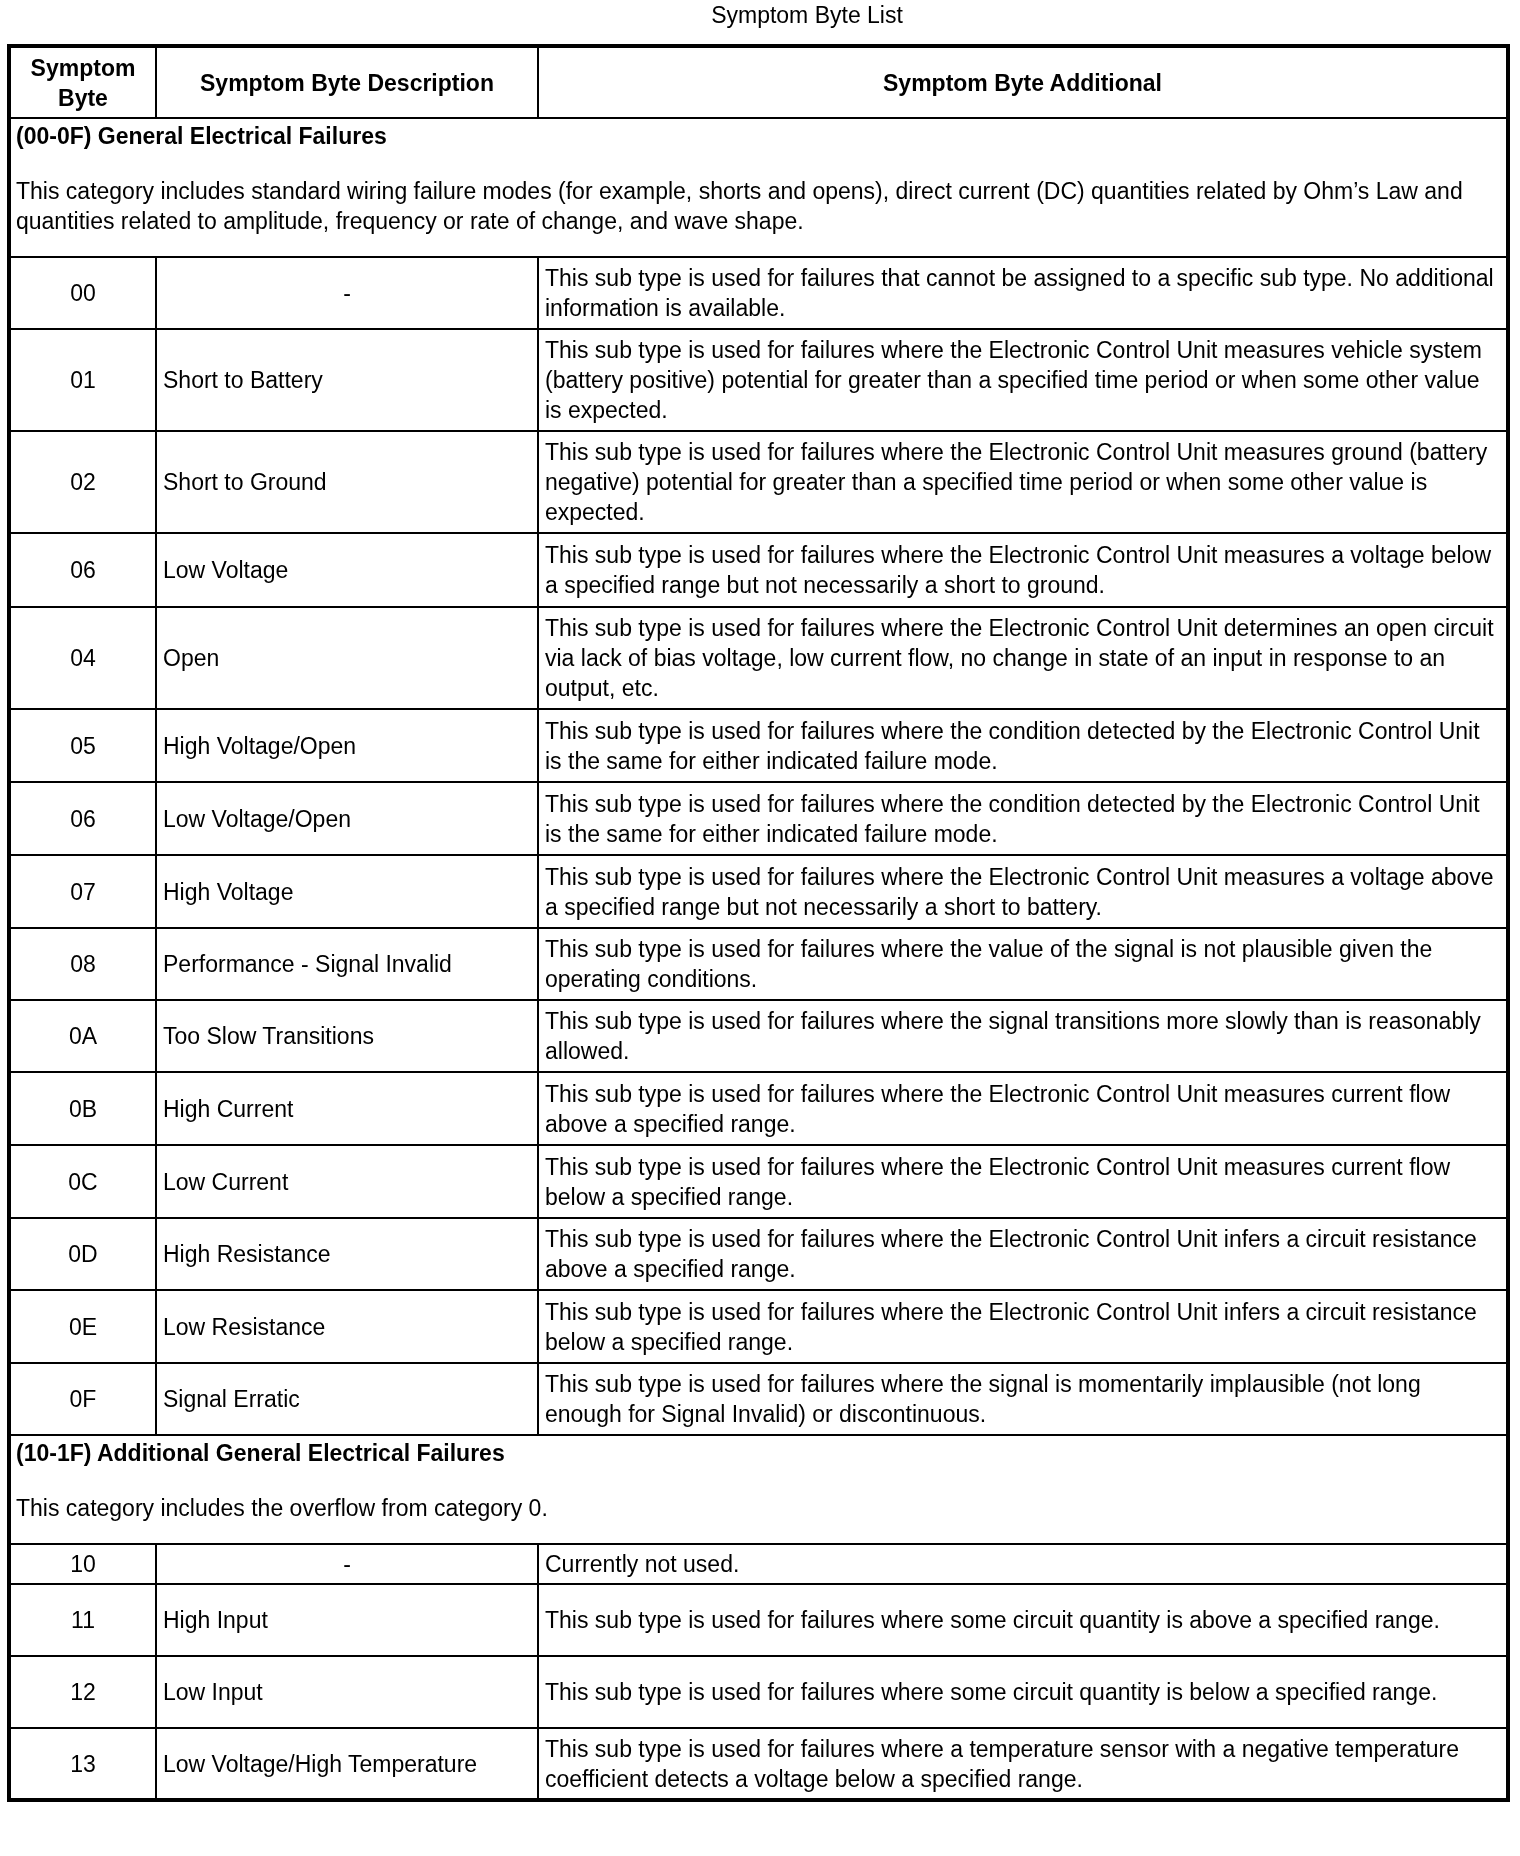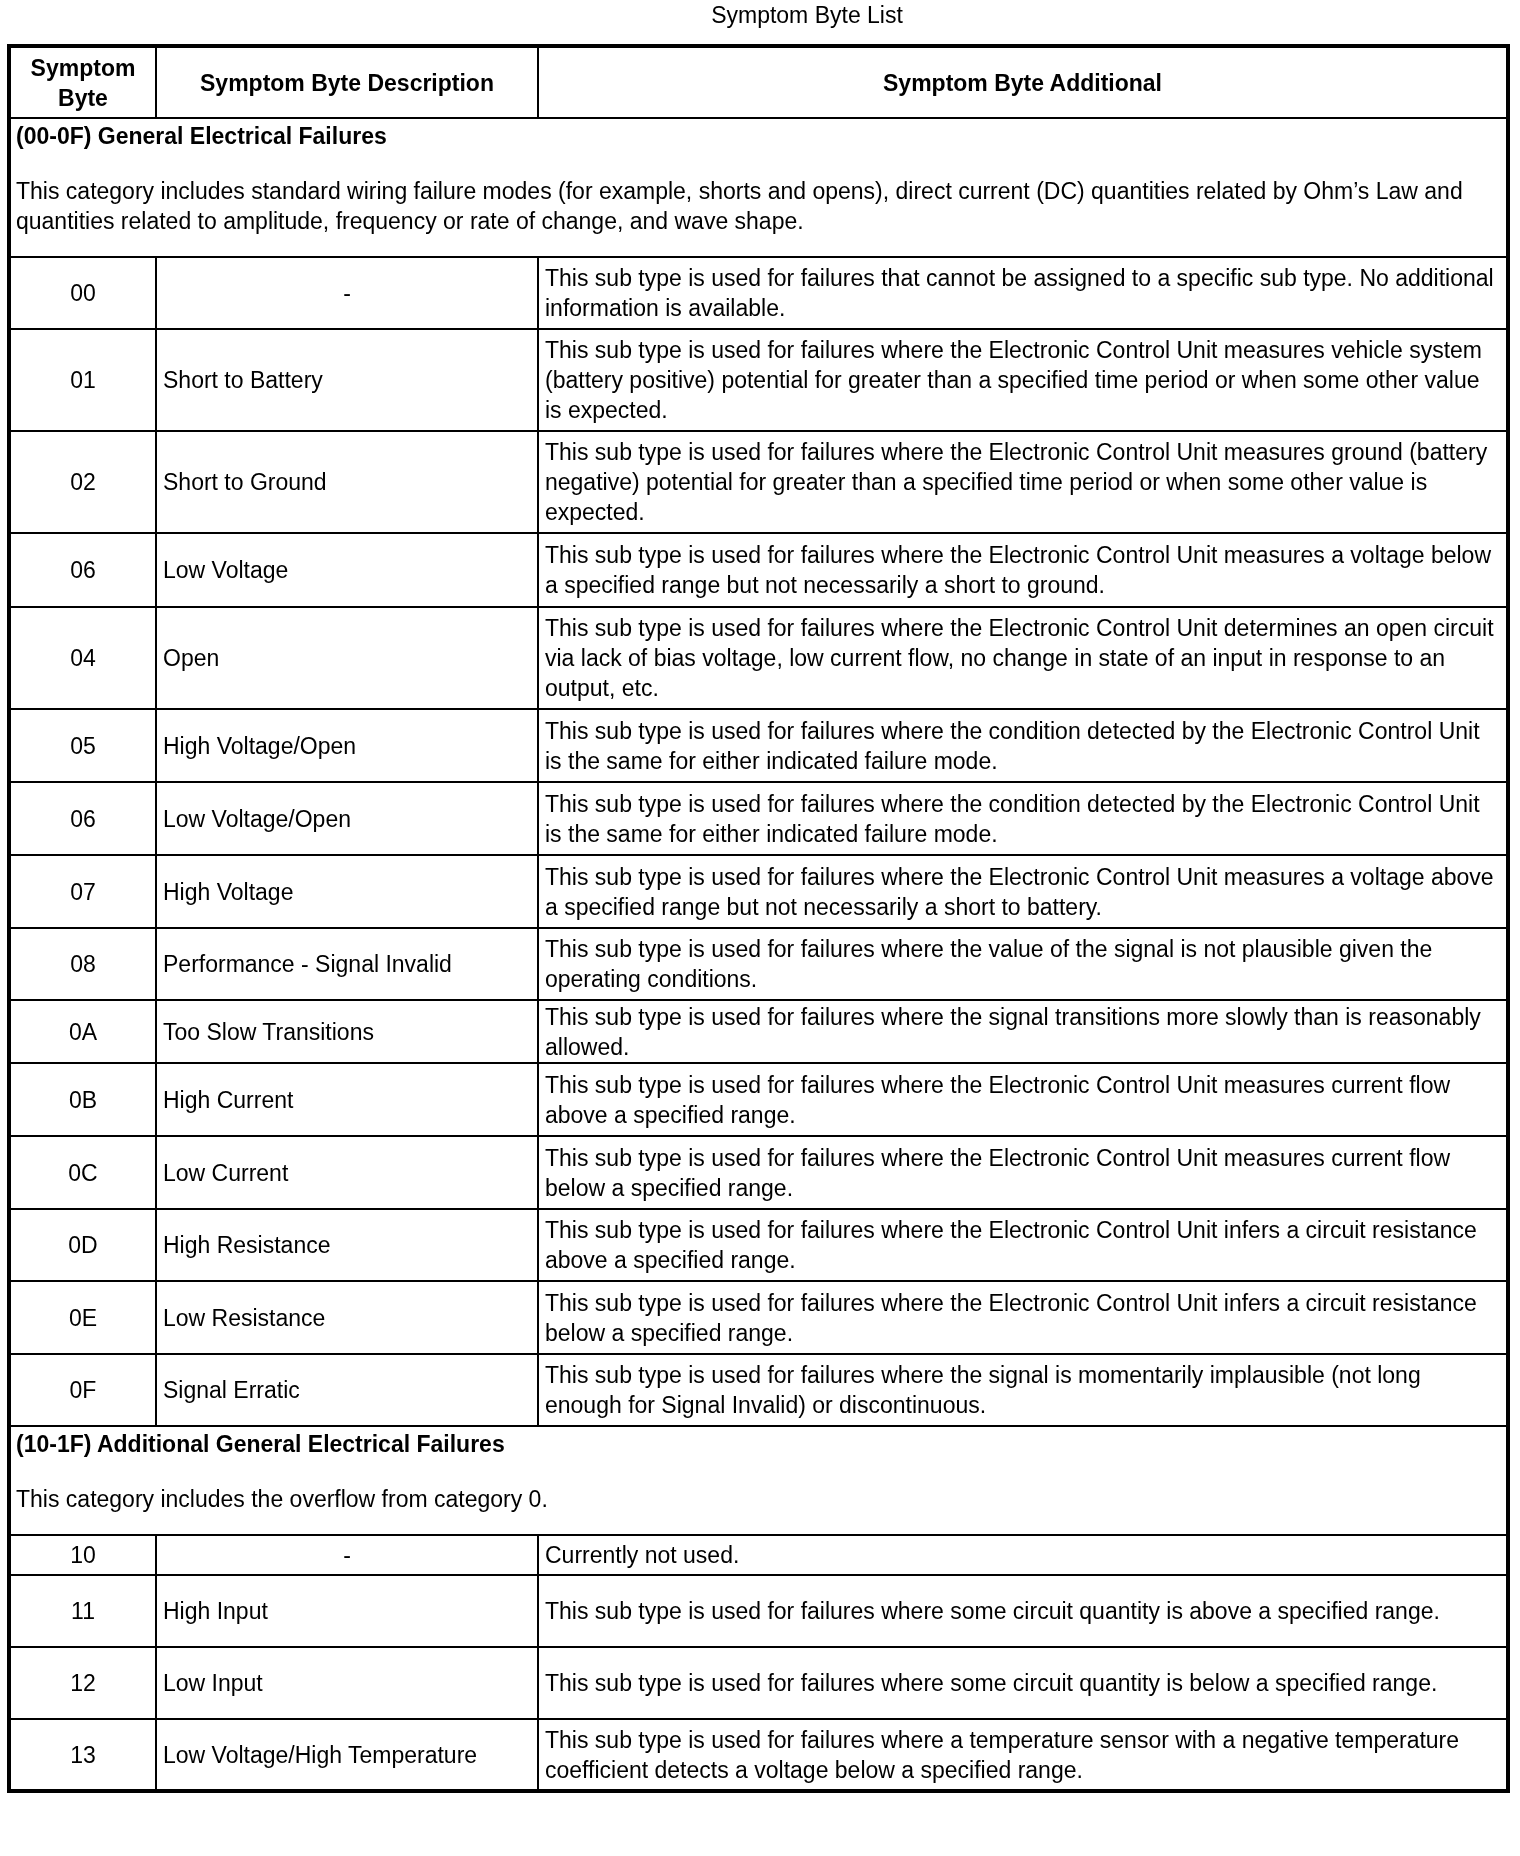--- a/index.html
+++ b/index.html
@@ -99,21 +99,21 @@
     <tr style="height:73px">
       <td class="byte">07</td>
       <td class="desc">High Voltage</td>
       <td class="def">This sub type is used for failures where the Electronic Control Unit measures a voltage above a specified range but not necessarily a short to battery.</td>
     </tr>
     <tr style="height:72px">
       <td class="byte">08</td>
       <td class="desc">Performance - Signal Invalid</td>
       <td class="def">This sub type is used for failures where the value of the signal is not plausible given the operating conditions.</td>
     </tr>
-    <tr style="height:63px">
+    <tr style="height:72px">
       <td class="byte">0A</td>
       <td class="desc">Too Slow Transitions</td>
       <td class="def">This sub type is used for failures where the signal transitions more slowly than is reasonably allowed.</td>
     </tr>
     <tr style="height:73px">
       <td class="byte">0B</td>
       <td class="desc">High Current</td>
       <td class="def">This sub type is used for failures where the Electronic Control Unit measures current flow above a specified range.</td>
     </tr>
     <tr style="height:73px">

